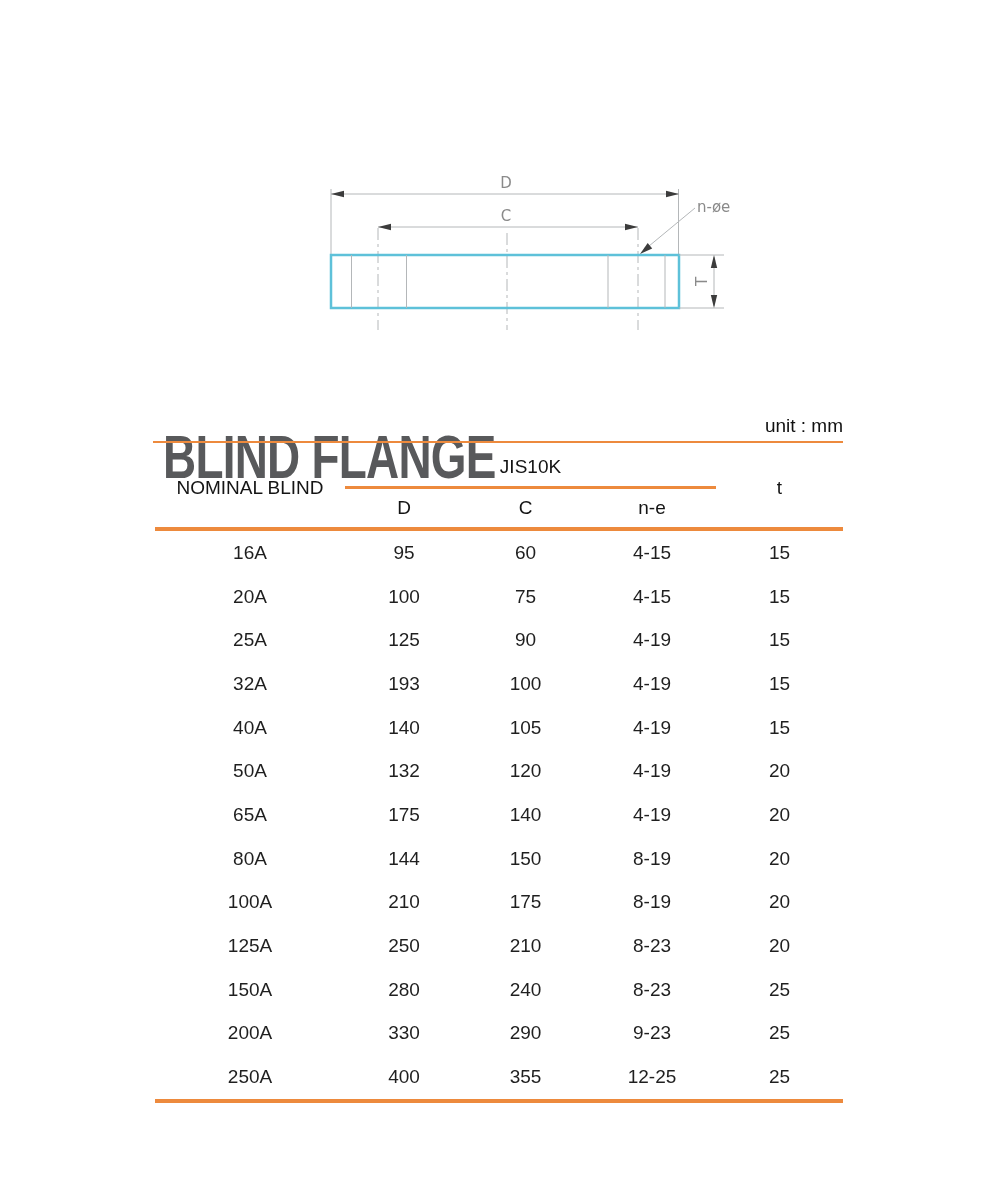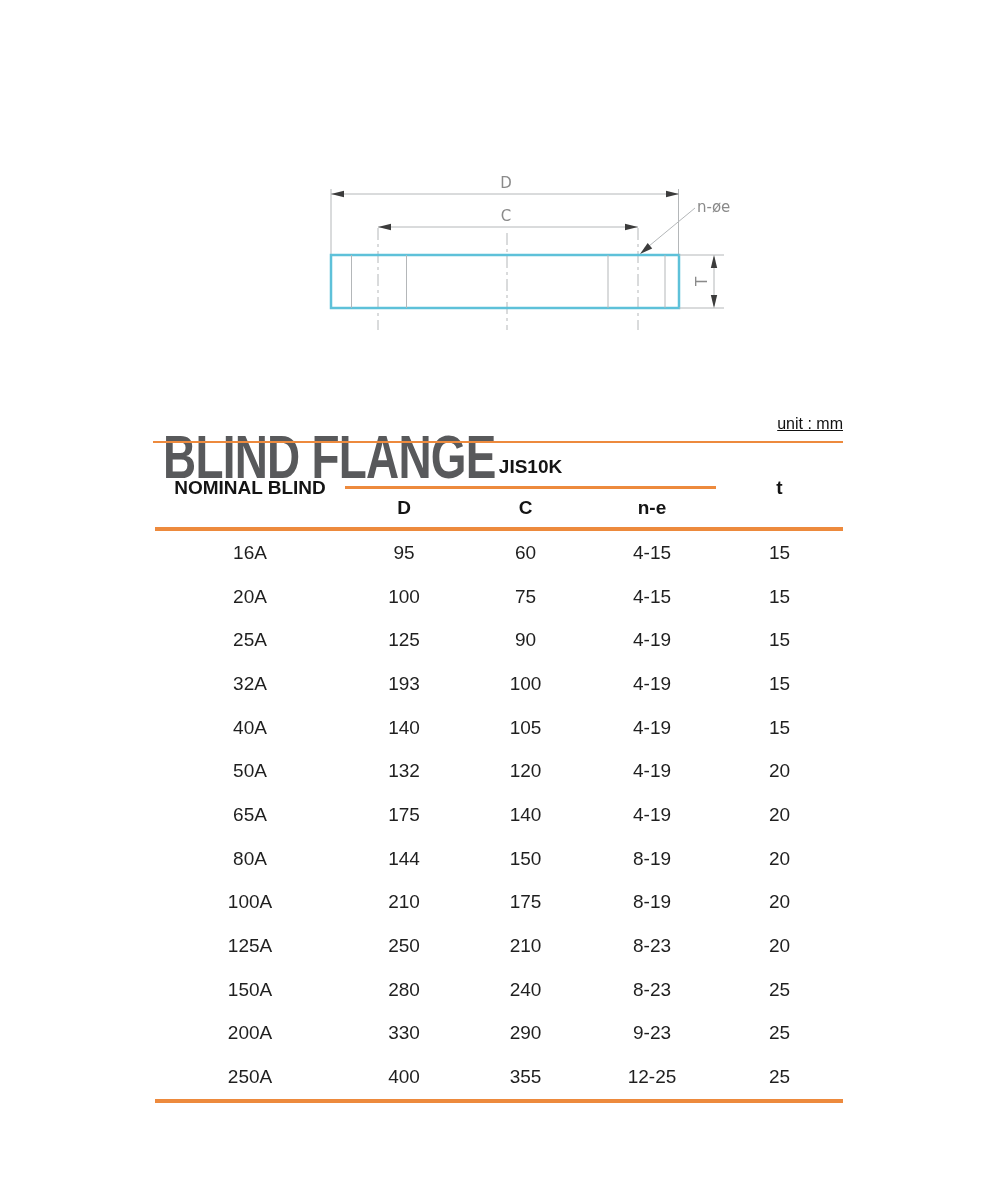--- a/index.html
+++ b/index.html
@@ -28,42 +28,42 @@
     position:absolute; left:163px; top:384px;
     font-size:62px; font-weight:bold; line-height:1;
     color:#58595b;
     letter-spacing:-1px;
     transform:scaleX(0.74);
     transform-origin:left top;
     white-space:nowrap;
   }
   .unit-label {
     position:absolute; right:149px; top:415px;
-    font-size:16px; color:#111111;text-decoration:underline;
+    font-size:19px; color:#111111;
   }
   .title-rule {
     position:absolute; left:153px; top:441px;
     width:690px; height:2px;
     background:#ed8a3d;
   }
 
   
   #spec-table {
     position:absolute; left:155px; top:448px;
     width:688px;
     border-collapse:collapse;
     border-bottom:4px solid #ed8a3d;
     table-layout:fixed;
   }
   #spec-table th, #spec-table td {
     text-align:center; vertical-align:middle;
     padding:0;
   }
   #spec-table thead th {
-    font-size:19px; font-weight:bold; color:#141414;
+    font-size:19px; font-weight:normal; color:#141414;
   }
   th.h-group   { height:38px; border-bottom:3px solid #ed8a3d; }
   th.h-nominal, th.h-t { border-bottom:4px solid #ed8a3d; }
   tr.subhead th { height:38px; border-bottom:4px solid #ed8a3d; }
   #spec-table tbody td {
     height:43.7px;
     font-size:19px; color:#1f1f1f;
   }
 </style>
 </head>

